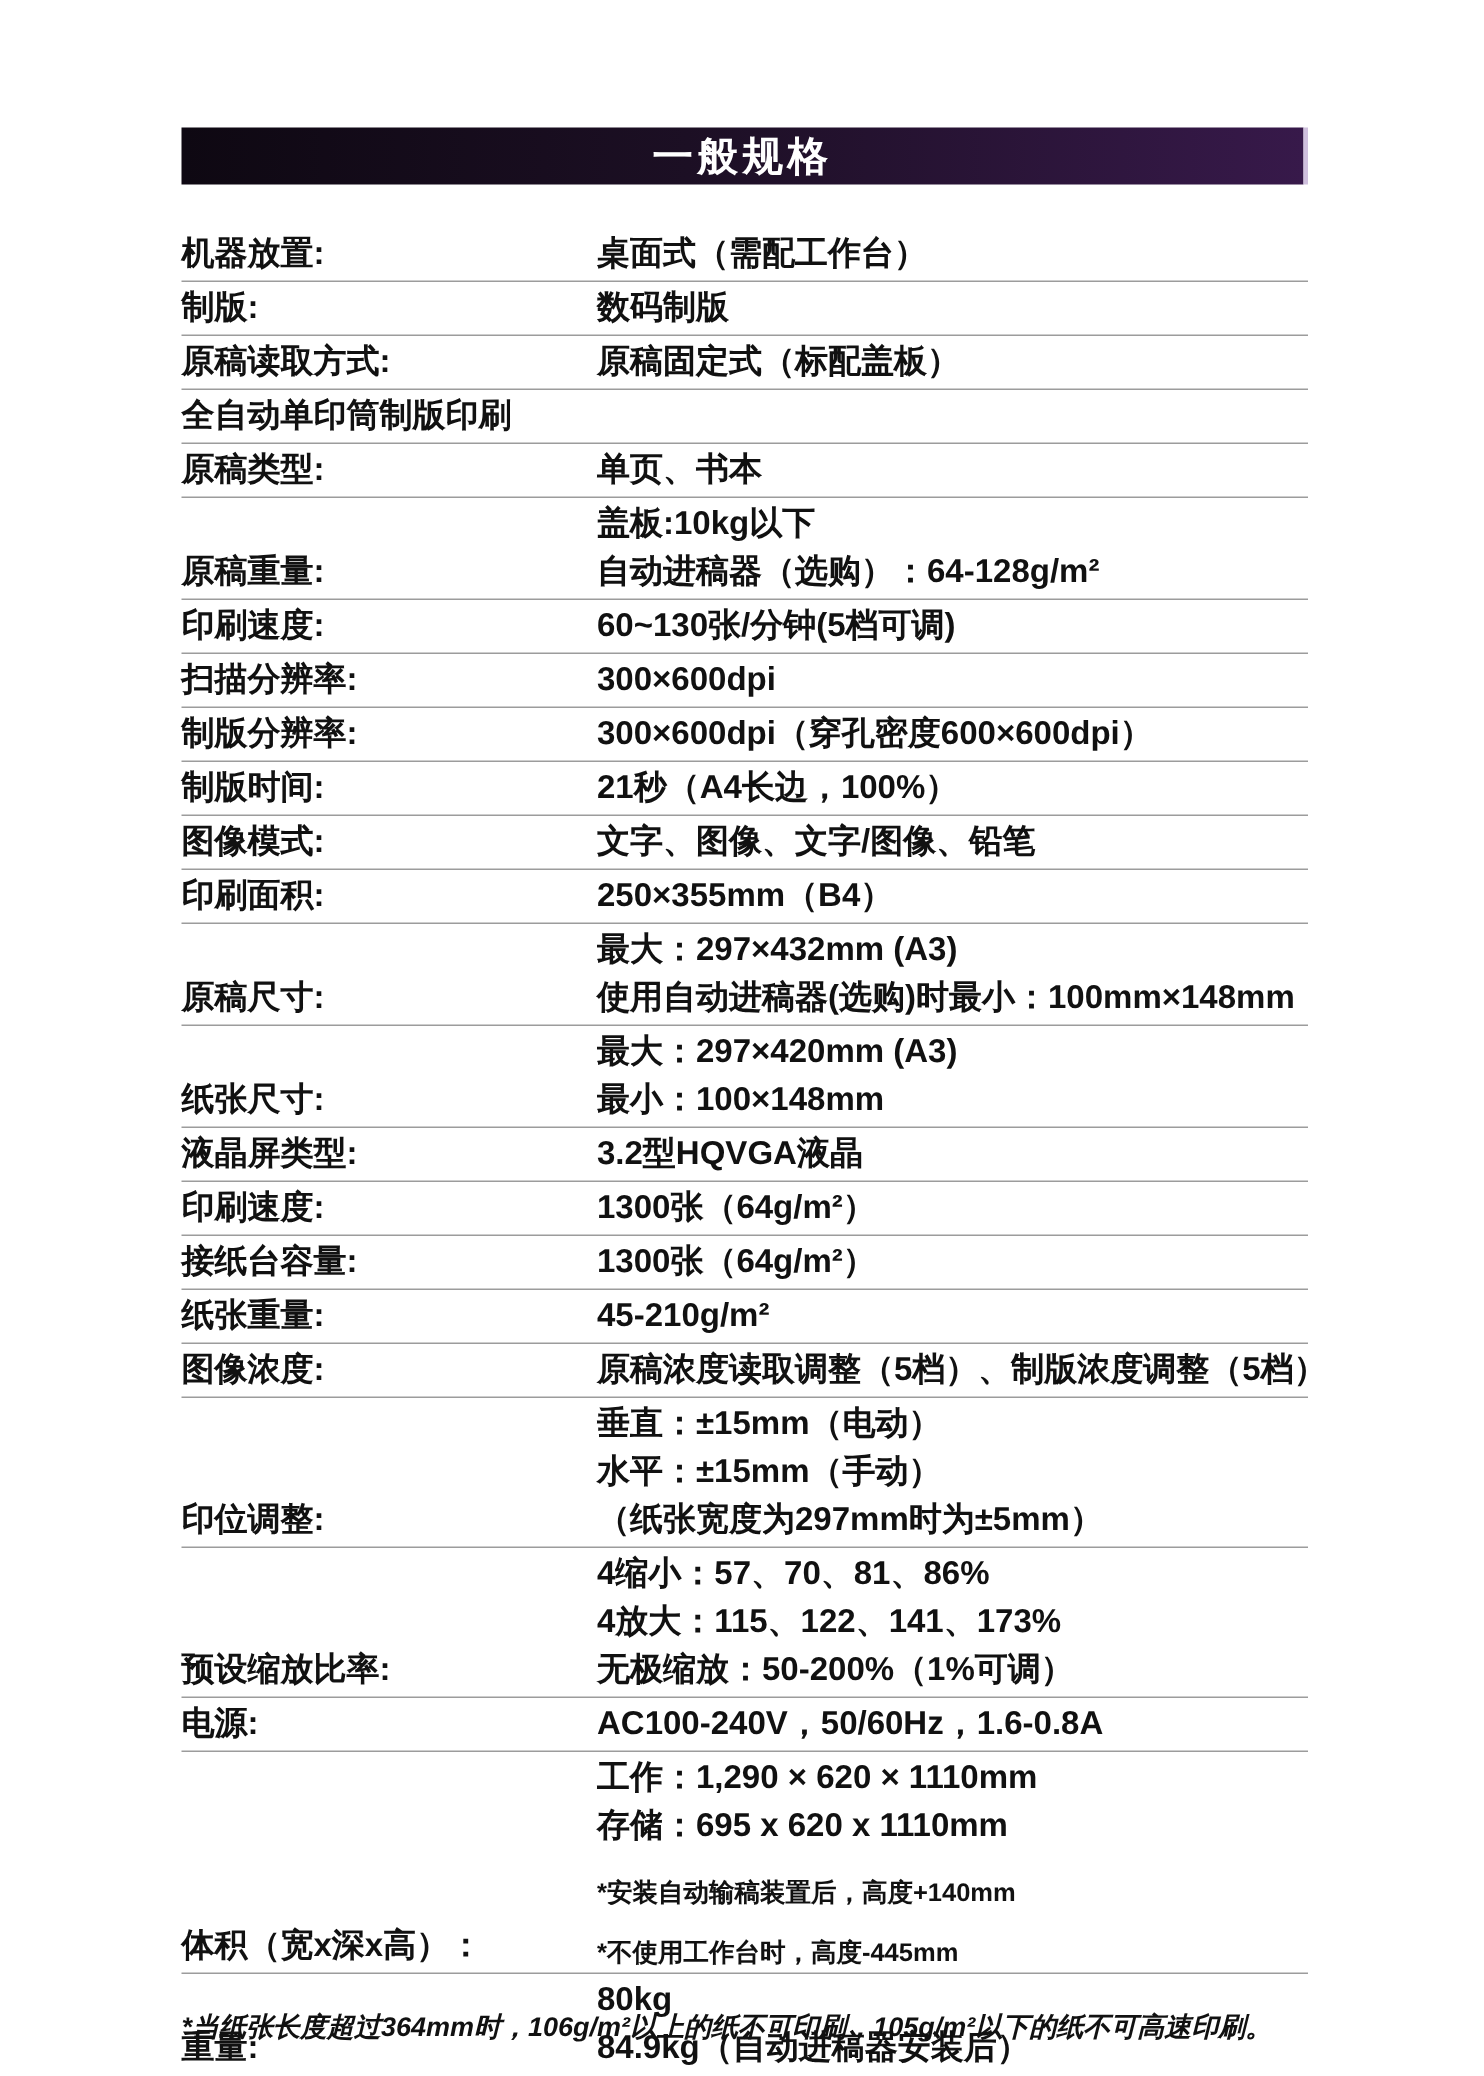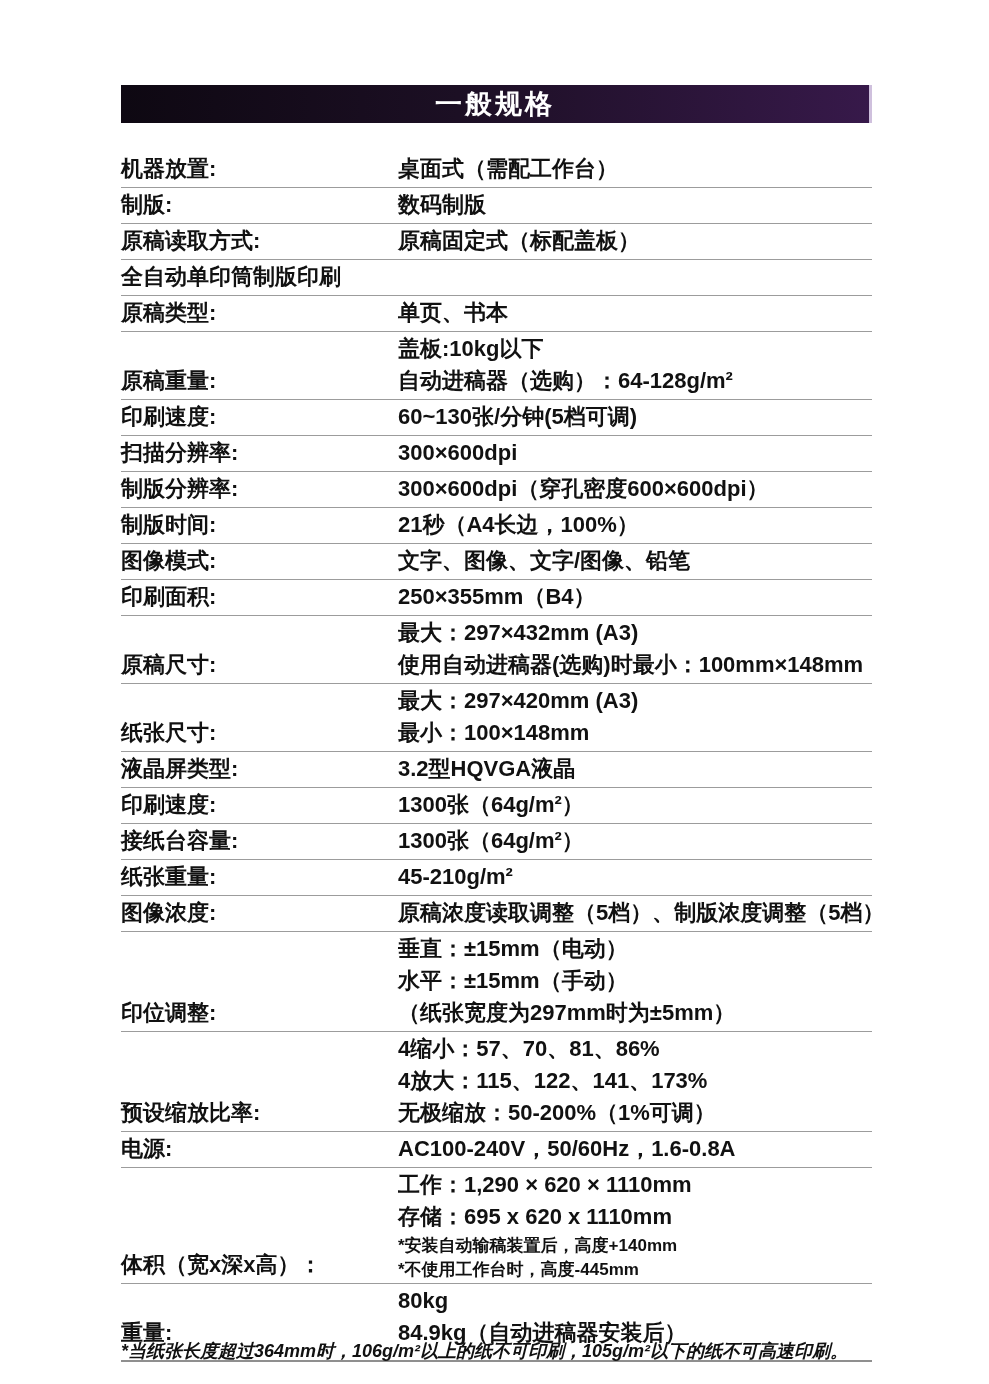--- a/index.html
+++ b/index.html
@@ -40,21 +40,21 @@
     padding:1px 0 2px 0;
     font-size:22px;font-weight:700;color:var(--text);
   }
   .spec-row:last-child{
     border-bottom:2px solid var(--divider-strong);
     padding-bottom:11px;
   }
   .spec-label{width:277px;flex-shrink:0;line-height:32px;}
   .spec-values{flex:1;min-width:0;}
   .value-line{line-height:32px;white-space:nowrap;}
-  .note-line{font-size:17px;font-weight:700;line-height:23px;margin-top:1px;white-space:nowrap;}
+  .note-line{font-size:17px;font-weight:700;line-height:23px;margin-top:17px;white-space:nowrap;}
   .spec-values .note-line:first-of-type{margin-top:6px;}
   .footnote{
     position:absolute;left:121px;top:1338px;width:800px;
     font-size:18px;font-weight:700;line-height:26px;color:var(--text);
     white-space:nowrap;
     font-style:italic;
   }
 </style>
 </head>
 <body>

